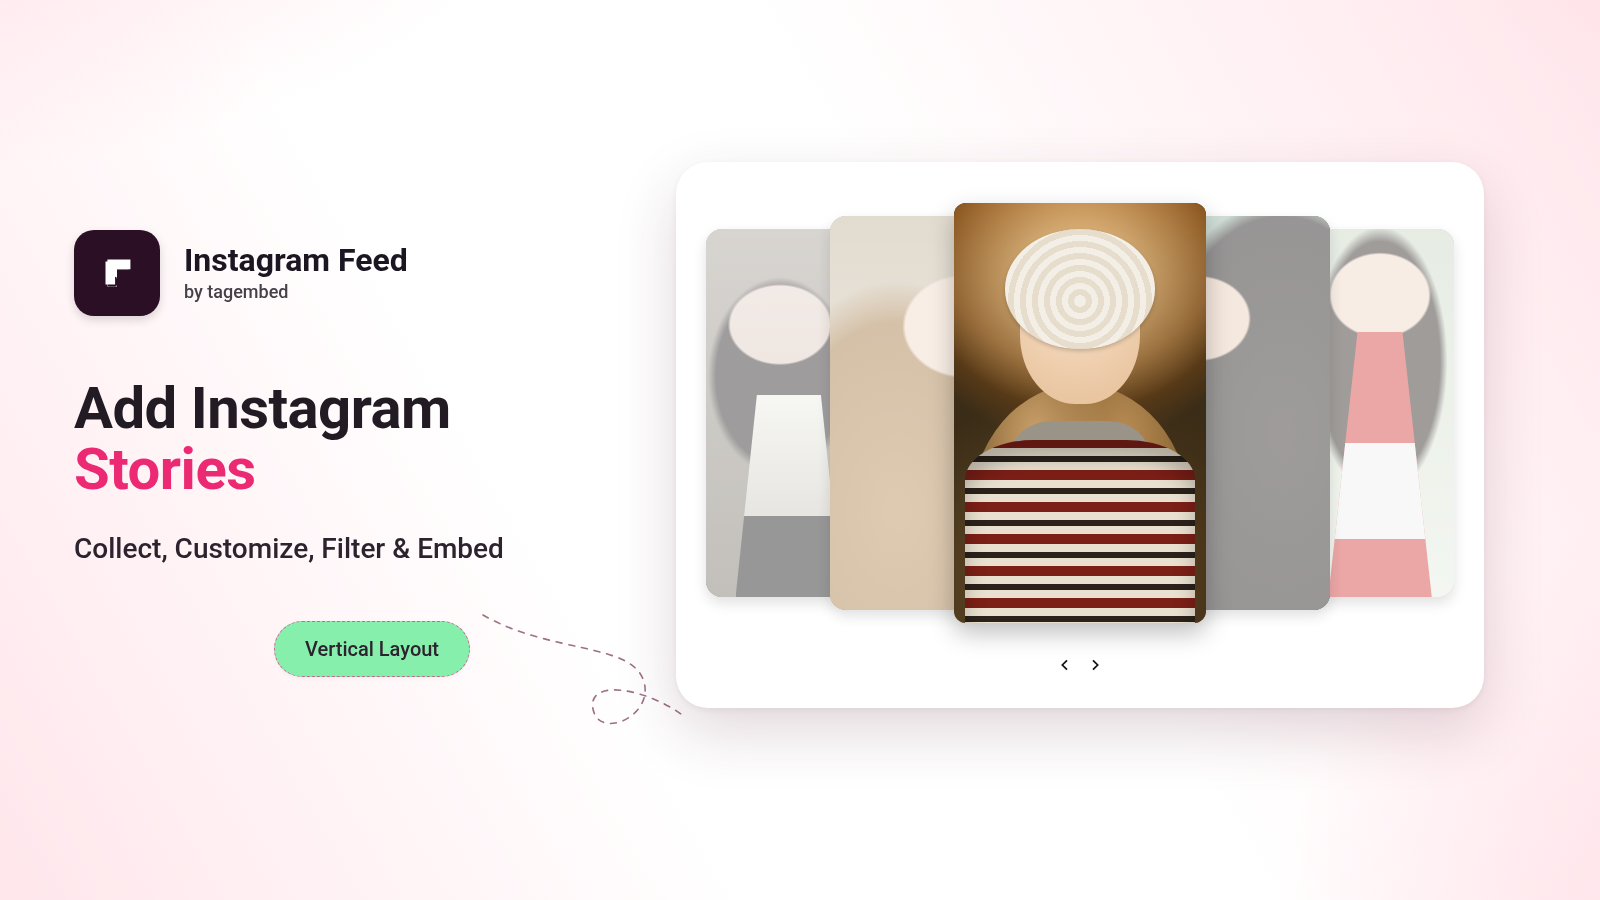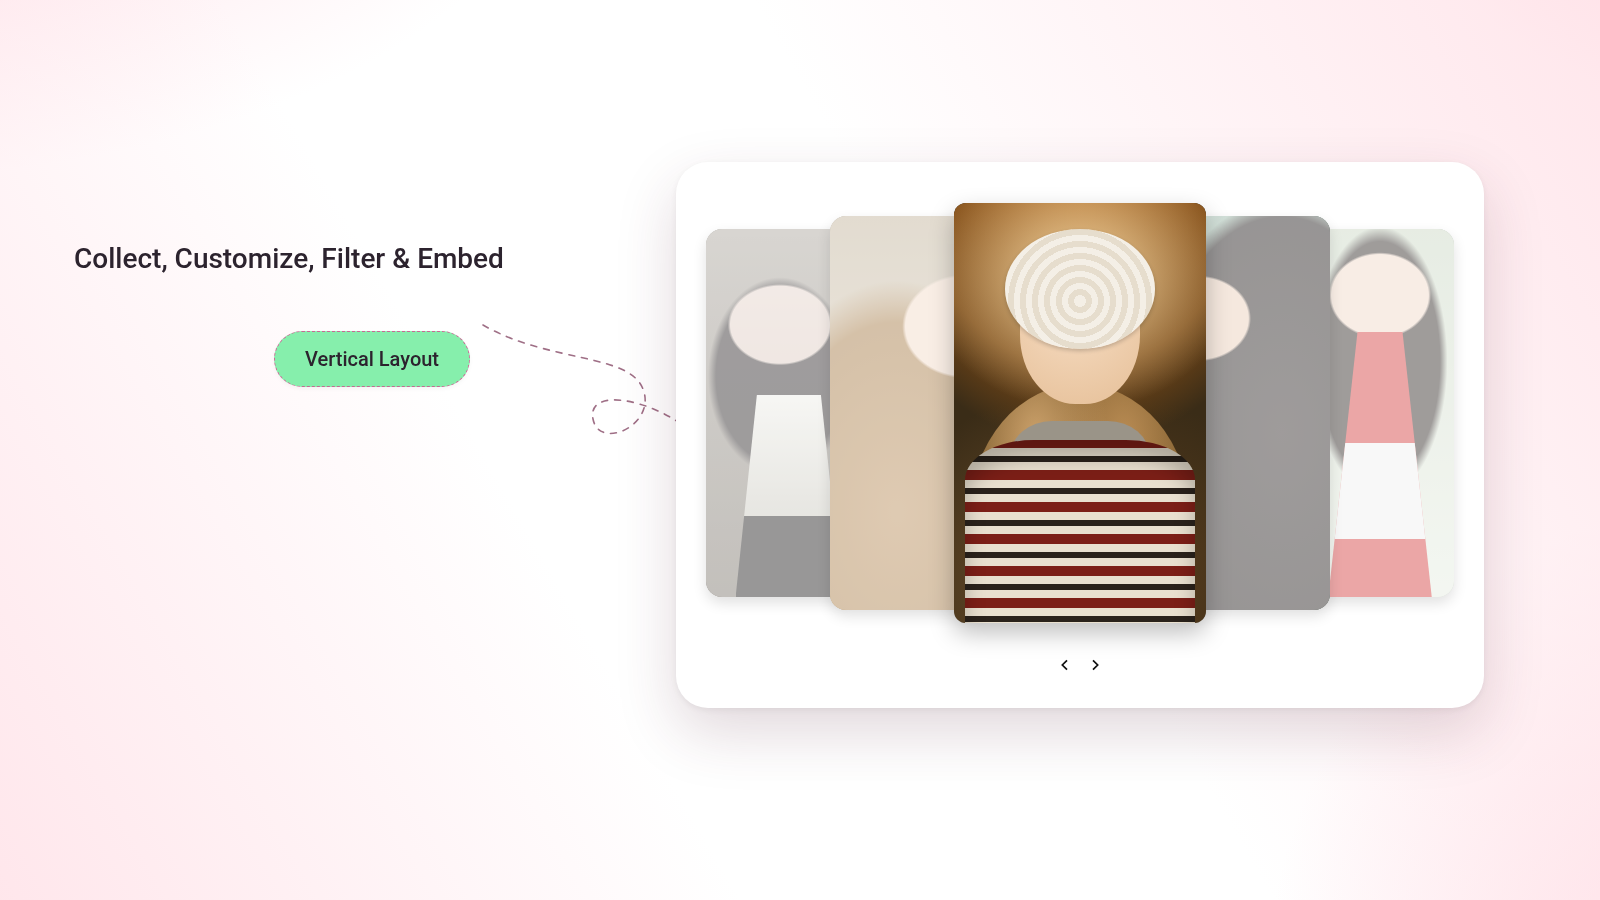--- a/index.html
+++ b/index.html
@@ -52,21 +52,21 @@
     display:flex; align-items:center; justify-content:center;
     box-shadow: 0 4px 10px rgba(0,0,0,.15);
   }
   .logo-box svg { width: 46px; height: 46px; }
   .brand-text .title { font-size: 32px; font-weight: 700; color: #1b1622; line-height:1.05; }
   .brand-text .subtitle { font-size: 18px; color: #464048; margin-top: 4px; font-weight: 500;}
 
   .headline { margin-top: 62px; font-size: 58px; font-weight: 700; line-height: 1.05; color: #231b24; letter-spacing: -0.5px;}
   .headline .accent { color: #ec2a74; }
 
-  .subline { margin-top: 12px; font-size: 28px; color: #2c232e; font-weight: 500; }
+  .subline { margin-top: 32px; font-size: 28px; color: #2c232e; font-weight: 500; }
 
   .pill-wrap { margin-top: 56px; margin-left: 200px; position: relative; height: 60px; }
   .pill {
     display: inline-flex; align-items:center; justify-content:center;
     height: 56px; padding: 0 30px;
     border-radius: 30px;
     background: #86efac;
     border: 1.5px dashed #c66a94;
     font-size: 20px; color: #2c232e; font-weight: 500;
     box-shadow: 0 2px 4px rgba(0,0,0,.04);
@@ -210,21 +210,39 @@
 <div class="stage">
   <div class="bg">
     <div class="swoosh sw1"></div>
     <div class="swoosh sw2"></div>
     <div class="swoosh sw3"></div>
     <div class="swoosh sw4"></div>
     <div class="bg-tint"></div>
   </div>
 
   <div class="left">
-
+    <div class="brand-row">
+      <div class="logo-box">
+        <svg viewBox="0 0 48 48" aria-hidden="true">
+          <path d="M14 10 H38 V20 H24 V38 H14 Z" fill="#fff"></path>
+          <rect x="14" y="28" width="10" height="10" rx="2" fill="#2b0f25"></rect>
+          <path d="M14 10 L6 18 V34 L14 26 Z" fill="#fff" opacity="0"></path>
+          <path d="M12 12 H36 V20 H22 V36 H12 Z" fill="#fff"></path>
+        </svg>
+      </div>
+      <div class="brand-text">
+        <div class="title">Instagram Feed</div>
+        <div class="subtitle">by tagembed</div>
+      </div>
+    </div>
+
+    <h1 class="headline">
+      <span>Add Instagram</span><br>
+      <span class="accent">Stories</span>
+    </h1>
 
     <div class="subline">Collect, Customize, Filter &amp; Embed</div>
 
     <div class="pill-wrap">
       <span class="pill">Vertical Layout</span>
       <svg class="doodle" viewBox="0 0 260 180">
         <path d="M4 6 C 70 44, 150 34, 164 70 C 178 106, 120 132, 114 100 C 108 68, 170 80, 206 108" fill="none" stroke="#9f6f86" stroke-width="1.6" stroke-dasharray="6 7" stroke-linecap="round"></path>
       </svg>
     </div>
   </div>

